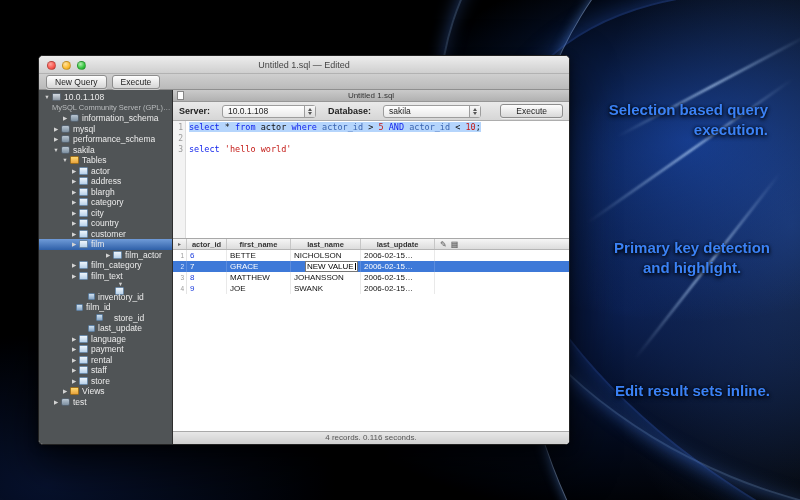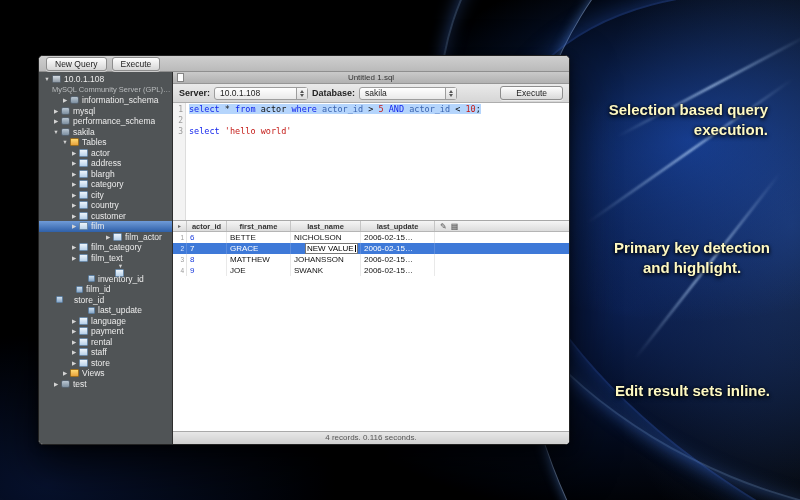--- a/index.html
+++ b/index.html
@@ -17,21 +17,21 @@
   .arc { position:absolute; border-radius:50%; }
   .arc1 { width:900px; height:700px; left:430px; top:-190px; border:2px solid rgba(130,180,255,.30); box-shadow:0 0 18px rgba(80,140,255,.40), inset 0 0 18px rgba(80,140,255,.25); transform:rotate(18deg); }
   .arc2 { width:700px; height:900px; left:520px; top:-140px; border:1px solid rgba(170,205,255,.45); box-shadow:0 0 12px rgba(100,160,255,.45); transform:rotate(-12deg); }
   .arc3 { width:1000px; height:540px; left:470px; top:40px; border:2px solid rgba(60,110,230,.28); box-shadow:0 0 24px rgba(50,110,230,.35); transform:rotate(24deg); }
   .streak { position:absolute; height:2px; background:linear-gradient(90deg, transparent, rgba(190,220,255,.85), transparent); filter:blur(1px); }
   .s1 { left:565px; top:150px; width:250px; transform:rotate(-35deg); }
   .s2 { left:590px; top:265px; width:235px; transform:rotate(-52deg); }
   .s3 { left:605px; top:85px;  width:215px; transform:rotate(-28deg); }
 
   
-  .caption { position:absolute; color:#fef9c3; font-weight:bold; font-size:15px; line-height:20px;
+  .caption { position:absolute; color:#3b82f6; font-weight:bold; font-size:15px; line-height:20px;
              text-shadow:0 2px 4px rgba(0,0,0,.95), 0 0 3px rgba(0,0,0,.85); }
   .cap0 { top:100px; right:32px; text-align:right; }
   .cap1 { top:238px; right:30px; text-align:center; }
   .cap2 { top:381px; right:30px; text-align:right; }
 
   
   .window { position:absolute; left:38px; top:55px; width:532px; height:390px; border-radius:5px; overflow:hidden;
             box-shadow:0 18px 45px rgba(0,0,0,.75), 0 2px 8px rgba(0,0,0,.5);
             display:flex; flex-direction:column; background:#e8e8e8; border:1px solid #222; }
   .titlebar { height:18px; flex:none; background:linear-gradient(#ededed,#cfcfcf); border-bottom:1px solid #b2b2b2;
@@ -64,21 +64,21 @@
   .tlabel { overflow:hidden; text-overflow:ellipsis; }
 
   
   .main { flex:1; display:flex; flex-direction:column; min-width:0; background:#fff; }
   .tabbar { height:12px; flex:none; background:linear-gradient(#cacaca,#b1b1b1); border-bottom:1px solid #969696;
             display:flex; align-items:center; position:relative; }
   .doc-icon { width:7px; height:9px; background:#fdfdfd; border:1px solid #858585; margin-left:4px; }
   .tab-label { position:absolute; left:0; right:0; text-align:center; font-size:8px; color:#333; }
 
   .querybar { height:19px; flex:none; background:linear-gradient(#eaeaea,#d6d6d6); border-bottom:1px solid #adadad;
-              display:flex; align-items:center; gap:4px; padding:0 6px; font-size:9px; color:#222; }
+              display:flex; align-items:center; gap:12px; padding:0 6px; font-size:9px; color:#222; }
   .qlabel { font-weight:bold; }
   .select { display:flex; align-items:center; background:linear-gradient(#ffffff,#e9e9e9); border:1px solid #9d9d9d;
             border-radius:3px; height:13px; font-size:8.5px; padding-left:5px; }
   .select .val { flex:1; padding-right:4px; overflow:hidden; white-space:nowrap; }
   .server-select { width:94px; } .db-select { width:98px; }
   .stepper { width:11px; height:11px; flex:none; border-left:1px solid #9d9d9d; display:flex; flex-direction:column;
              align-items:center; justify-content:center; gap:1px; background:linear-gradient(#f8f8f8,#dcdcdc); }
   .tri-up   { width:0; height:0; border-left:2.5px solid transparent; border-right:2.5px solid transparent; border-bottom:3px solid #555; }
   .tri-down { width:0; height:0; border-left:2.5px solid transparent; border-right:2.5px solid transparent; border-top:3px solid #555; }
   .exec-btn { margin-left:auto; font-size:8.5px; color:#222; padding:1px 15px; background:linear-gradient(#fdfdfd,#d9d9d9);
@@ -126,20 +126,28 @@
     <div class="streak s1"></div>
     <div class="streak s2"></div>
     <div class="streak s3"></div>
   </div>
 
   <div class="caption cap0">Selection based query<br>execution.</div>
   <div class="caption cap1">Primary key detection<br>and highlight.</div>
   <div class="caption cap2">Edit result sets inline.</div>
 
   <div class="window">
+    <div class="titlebar">
+      <div class="lights">
+        <span class="light red"></span>
+        <span class="light yellow"></span>
+        <span class="light green"></span>
+      </div>
+      <span class="title">Untitled 1.sql — Edited</span>
+    </div>
 
     <div class="toolbar">
       <span class="tbtn">New Query</span>
       <span class="tbtn">Execute</span>
     </div>
 
     <div class="wbody">
       <div class="sidebar">
           <div class="tree-row" style="padding-left: 4px;">
             <span class="arrow">▼</span>
@@ -238,21 +246,21 @@
           <div class="tree-row" style="padding-left: 40px;">
             <span class="arrow"></span>
             <span class="ticon column"></span>
             <span class="tlabel">inventory_id</span>
           </div>
           <div class="tree-row" style="padding-left: 28px;">
             <span class="arrow"></span>
             <span class="ticon column"></span>
             <span class="tlabel">film_id</span>
           </div>
-          <div class="tree-row" style=" gap: 8px;">
+          <div class="tree-row" style="padding-left: 40px; gap: 8px;">
             <span class="arrow"></span>
             <span class="ticon column"></span>
             <span class="tlabel">store_id</span>
           </div>
           <div class="tree-row" style="padding-left: 40px;">
             <span class="arrow"></span>
             <span class="ticon column"></span>
             <span class="tlabel">last_update</span>
           </div>
           <div class="tree-row" style="padding-left: 31px;">

